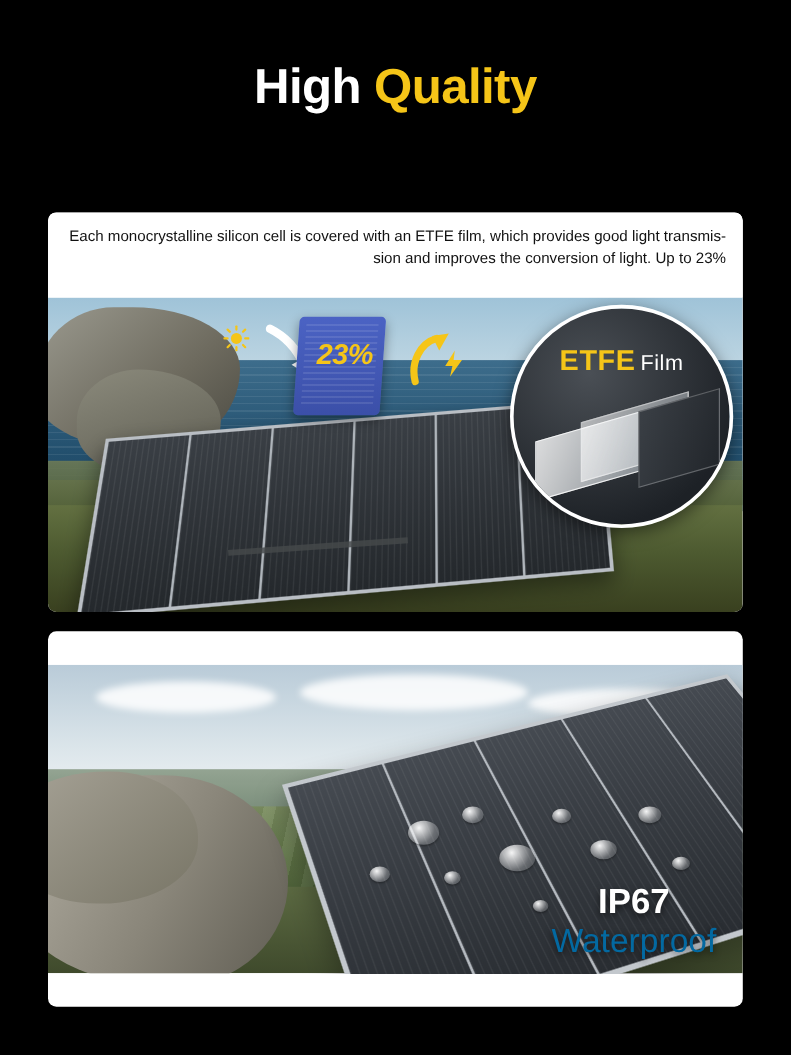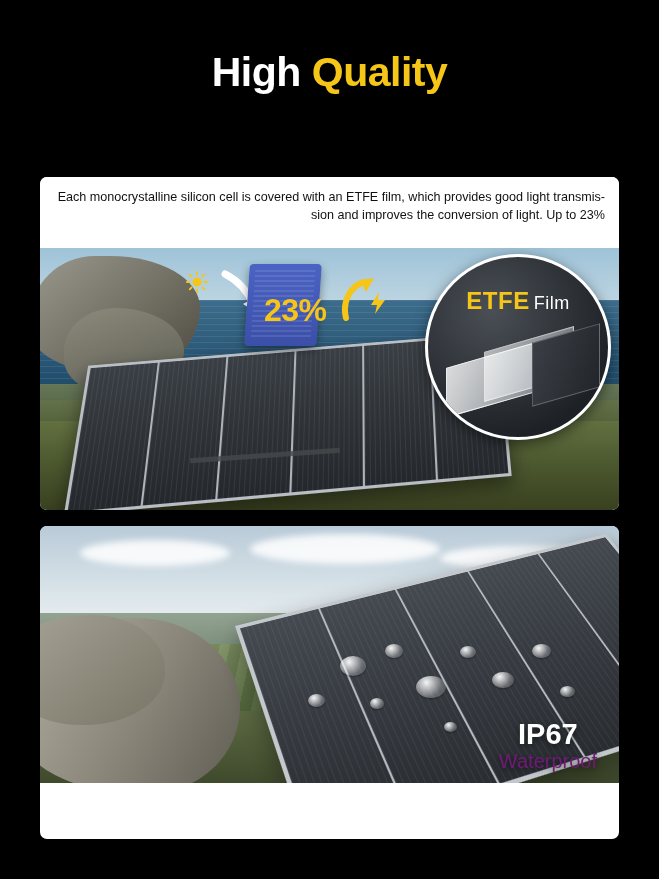--- a/index.html
+++ b/index.html
@@ -57,21 +57,21 @@
   }
   .card-1 .caption { height: 71px; text-align: right; }
   .card-2 .caption { height: 56px; }
 
   .photo {
     position: relative;
     width: 100%;
     overflow: hidden;
   }
   .card-1 .photo { height: 262px; }
-  .card-2 .photo { height: 257px; }
+  .card-2 .photo { height: 257px; margin-top: 28px; }
 
   
   .sky1 {
     position: absolute; left: 0; top: 0; width: 100%; height: 34%;
     background: linear-gradient(#9fc3d8, #cfe0e8);
   }
   .sea1 {
     position: absolute; left: 0; top: 20%; width: 100%; height: 48%;
     background: linear-gradient(#3d6d8c, #23506e 60%, #1d4460);
   }
@@ -159,25 +159,26 @@
     transform: skewX(-4deg);
     box-shadow: 0 4px 10px rgba(0,0,0,.4);
   }
   .chip23::before{
     content:""; position:absolute; inset:6px;
     background: repeating-linear-gradient(to bottom,
       rgba(255,255,255,.10) 0 2px, rgba(255,255,255,0) 2px 5px);
   }
   .pct-label {
     position: absolute;
-    left: 224px; top: 44px;
-    font-size: 32px;
+    left: 224px; top: 34px;
+    font-size: 24px;
     font-weight: bold;
     color: #f5c518;
     letter-spacing: -.5px;
+    font-style: italic;
   }
   
   .arrow-yellow {
     position: absolute; left: 300px; top: 28px; width: 36px; height: 48px;
   }
   .bolt-icon {
     position: absolute; left: 330px; top: 44px; width: 16px; height: 22px;
   }
 
   
@@ -298,22 +299,22 @@
     text-align: center;
     text-shadow: 0 2px 6px rgba(0,0,0,.6);
   }
   .ip67-block .ip67 {
     font-size: 29px;
     font-weight: bold;
     line-height: 1;
     color: #ffffff;
   }
   .ip67-block .wp {
-    font-size: 20px;
-    color: #701a75;
+    font-size: 28px;
+    color: #0369a1;
     line-height: 1.2;
   }
 </style>
 </head>
 <body>
 
 <div class="page">
 
   <div class="heading">
     <span class="white">High </span><span class="yellow">Quality</span>

